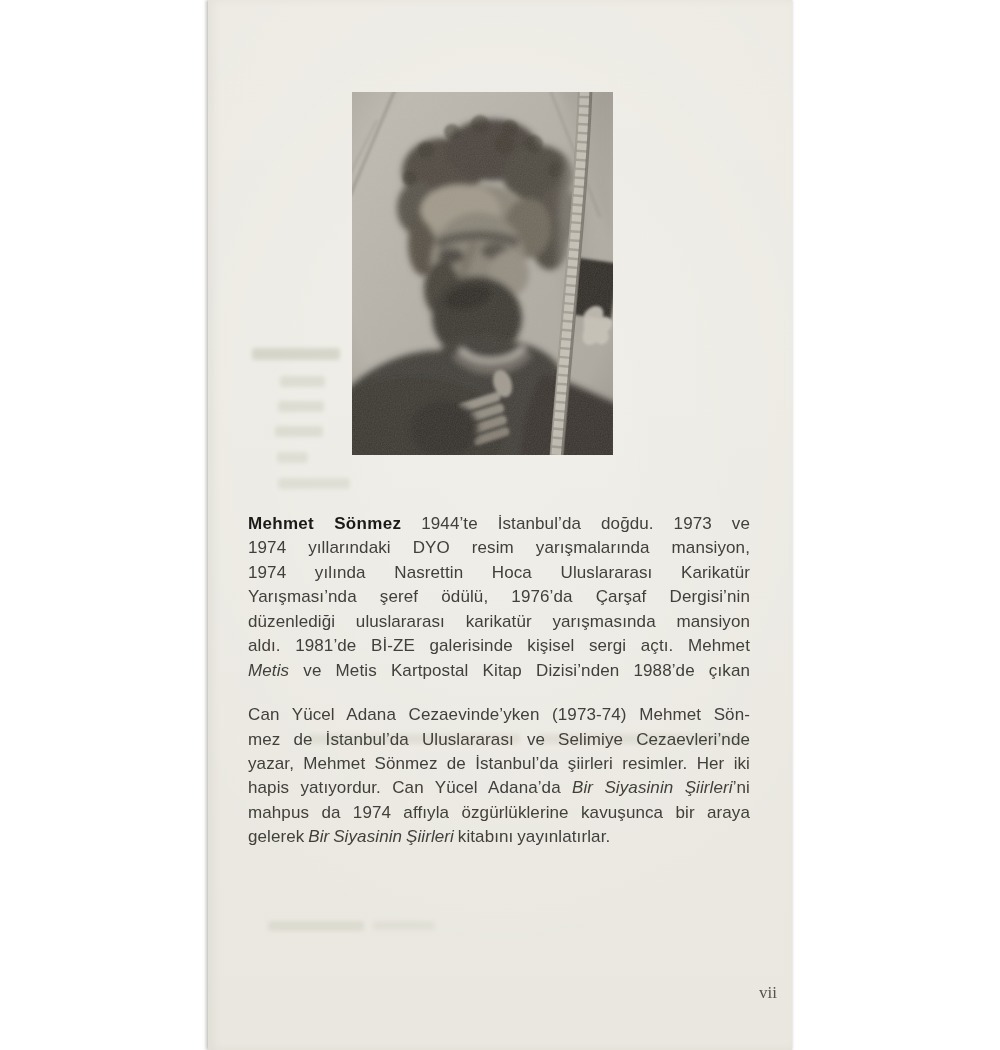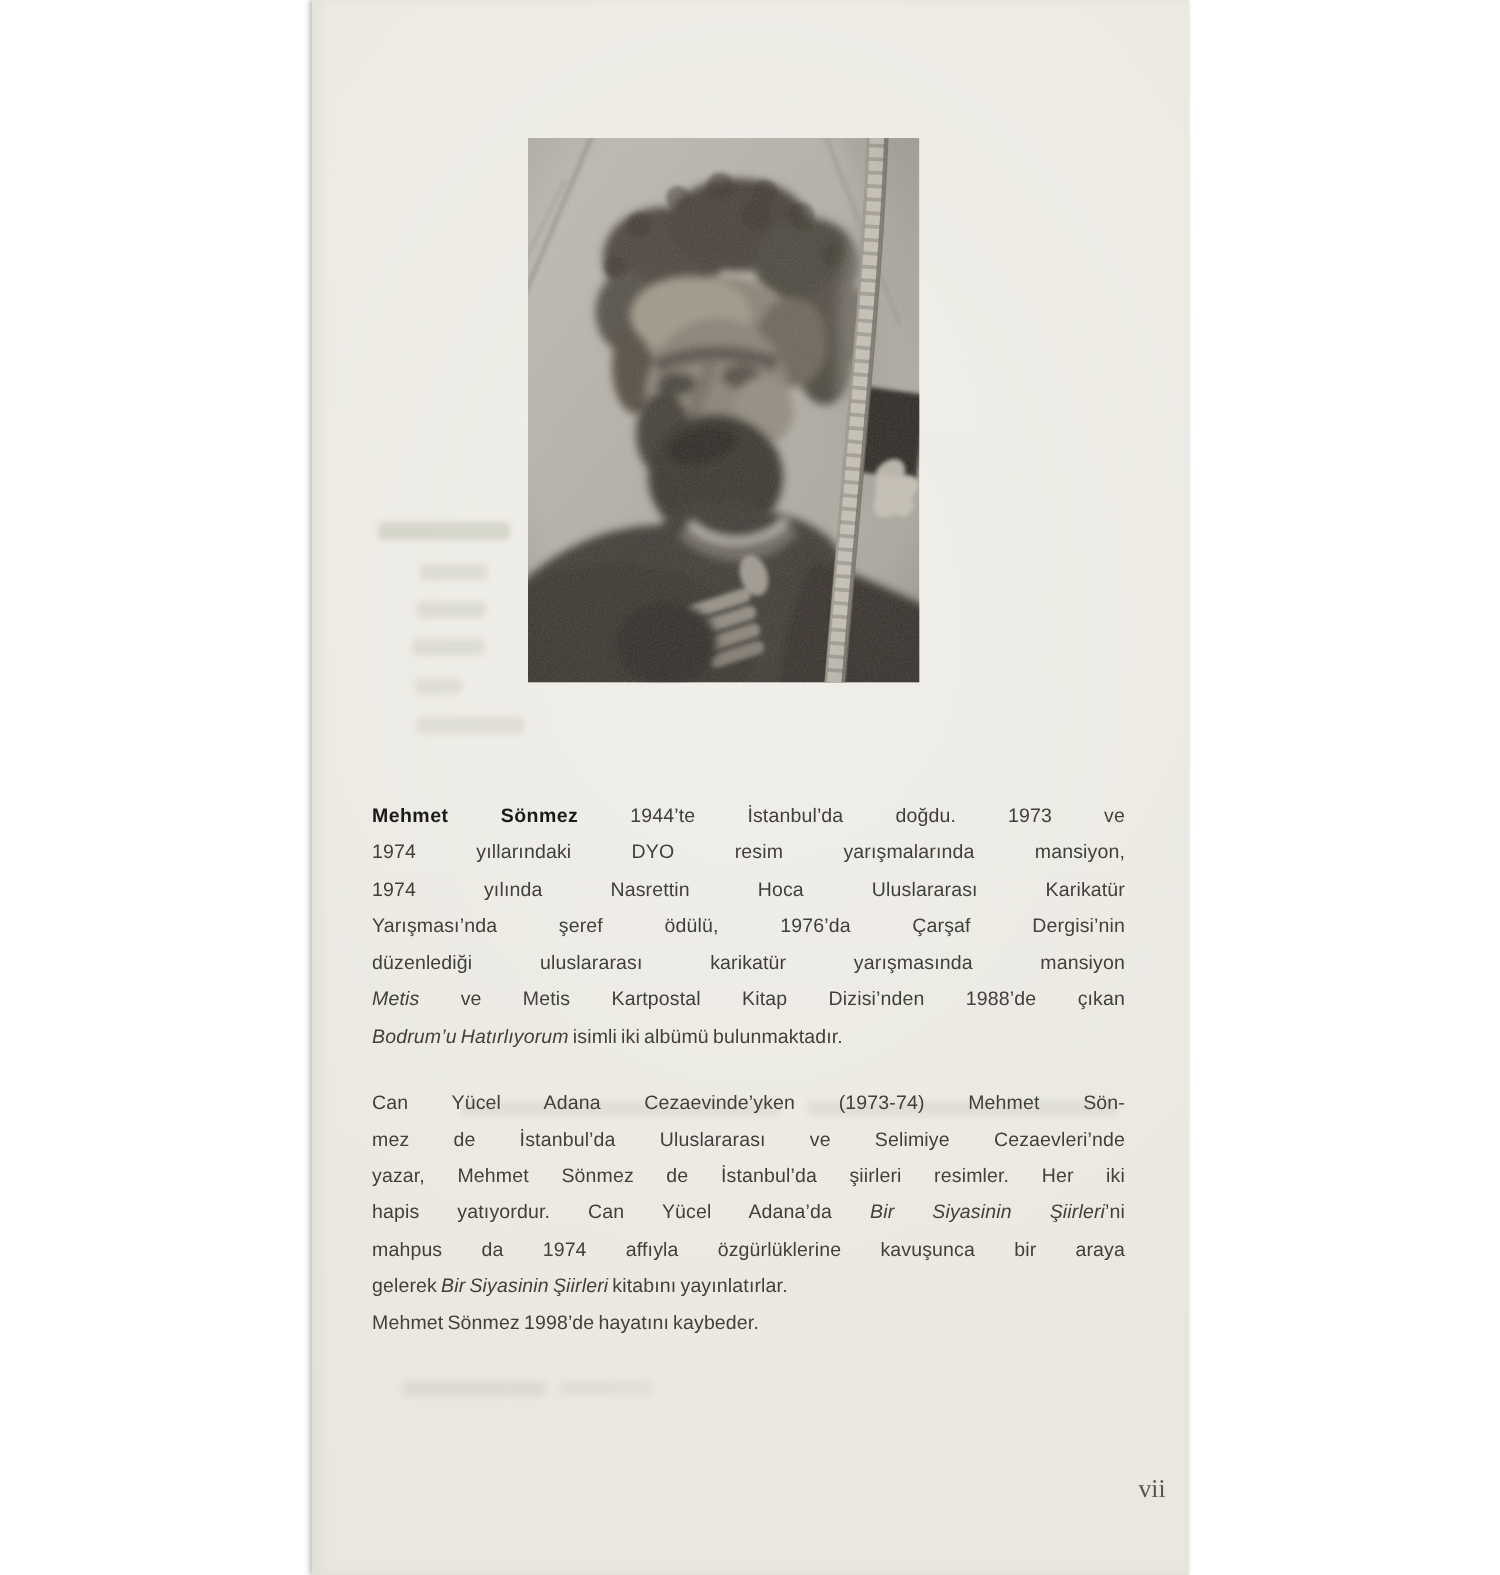--- a/index.html
+++ b/index.html
@@ -29,23 +29,23 @@
   .photo svg { display: block; }
   
   .ghost {
     position: absolute;
     background: rgba(146,150,124,1);
     border-radius: 3px;
     filter: blur(2.2px);
   }
   .bio {
     position: absolute;
-    left: 40px; top: 532px;
+    left: 40px; top: 512px;
     width: 502px;
-    font-size: 13px;
+    font-size: 17px;
     color: #42403b;
     letter-spacing: 0.1px;
     word-spacing: -1px;
   }
   .para + .para { margin-top: 20px; }
   .line {
     height: 24.45px;
     line-height: 24.45px;
     overflow: hidden;
     text-align: justify;
@@ -189,30 +189,29 @@
     <div class="ghost" style="left:60px;  top:921px; width:96px;  height:10px; opacity:0.15;"></div>
     <div class="ghost" style="left:165px; top:921px; width:62px;  height:9px;  opacity:0.10;"></div>
 
     <div class="bio">
         <div class="para">
           <div class="line"><span class="b">Mehmet Sönmez</span><span> 1944’te İstanbul’da doğdu. 1973 ve</span></div>
           <div class="line"><span>1974 yıllarındaki DYO resim yarışmalarında mansiyon,</span></div>
           <div class="line"><span>1974 yılında Nasrettin Hoca Uluslararası Karikatür</span></div>
           <div class="line"><span>Yarışması’nda şeref ödülü, 1976’da Çarşaf Dergisi’nin</span></div>
           <div class="line"><span>düzenlediği uluslararası karikatür yarışmasında mansiyon</span></div>
+          <div class="line"><span>aldı. 1981’de Bİ-ZE galerisinde kişisel sergi açtı. Mehmet</span></div>
           <div class="line"><span class="i">Metis</span><span> ve Metis Kartpostal Kitap Dizisi’nden 1988’de çıkan</span></div>
-          <div class="line no-j"><span class="i">Bodrum’u Hatırlıyorum</span><span> isimli iki albümü bulunmaktadır.</span></div>
         </div>
         <div class="para">
           <div class="line"><span>Can Yücel Adana Cezaevinde’yken (1973-74) Mehmet Sön-</span></div>
           <div class="line"><span>mez de İstanbul’da Uluslararası ve Selimiye Cezaevleri’nde</span></div>
           <div class="line"><span>yazar, Mehmet Sönmez de İstanbul’da şiirleri resimler. Her iki</span></div>
           <div class="line"><span>hapis yatıyordur. Can Yücel Adana’da </span><span class="i">Bir Siyasinin Şiirleri</span><span>’ni</span></div>
           <div class="line"><span>mahpus da 1974 affıyla özgürlüklerine kavuşunca bir araya</span></div>
           <div class="line no-j"><span>gelerek </span><span class="i">Bir Siyasinin Şiirleri</span><span> kitabını yayınlatırlar.</span></div>
-          <div class="line no-j"><span>Mehmet Sönmez 1998’de hayatını kaybeder.</span></div>
         </div>
       </div>
 
     <div class="folio">vii</div>
 
   </div>
 </div>
 
 </body></html>

